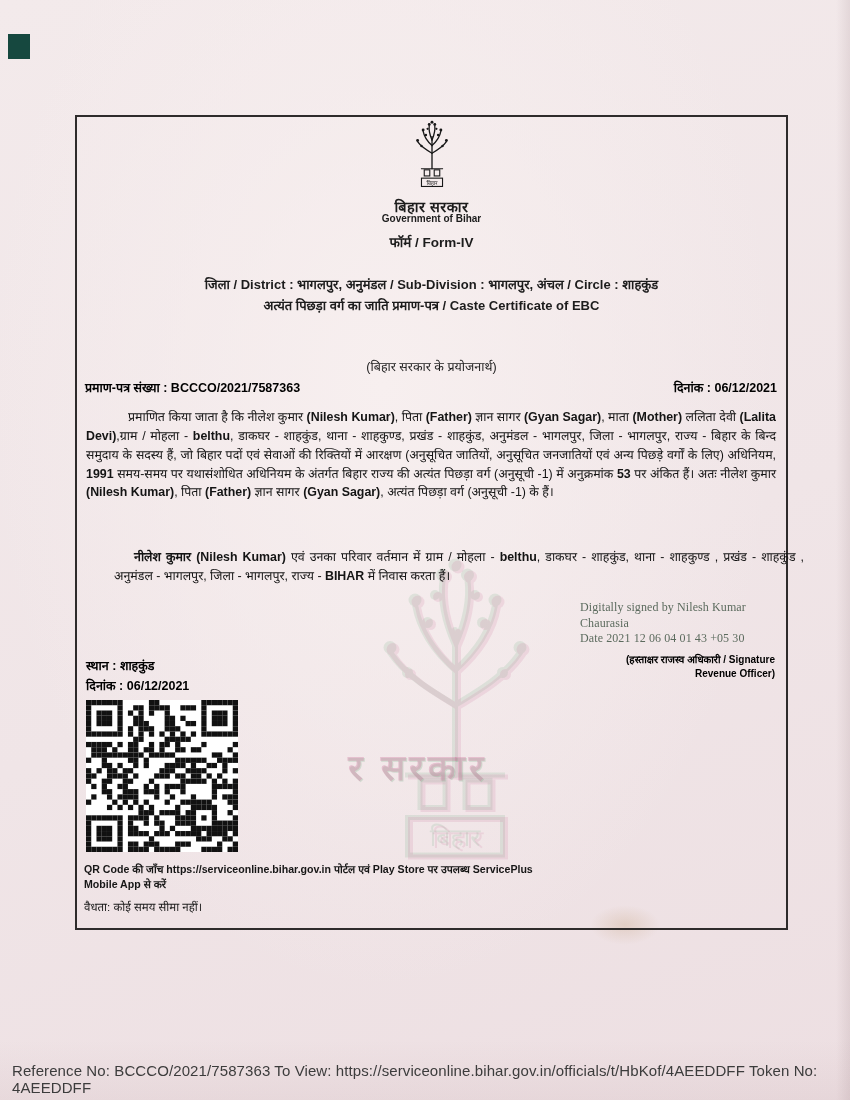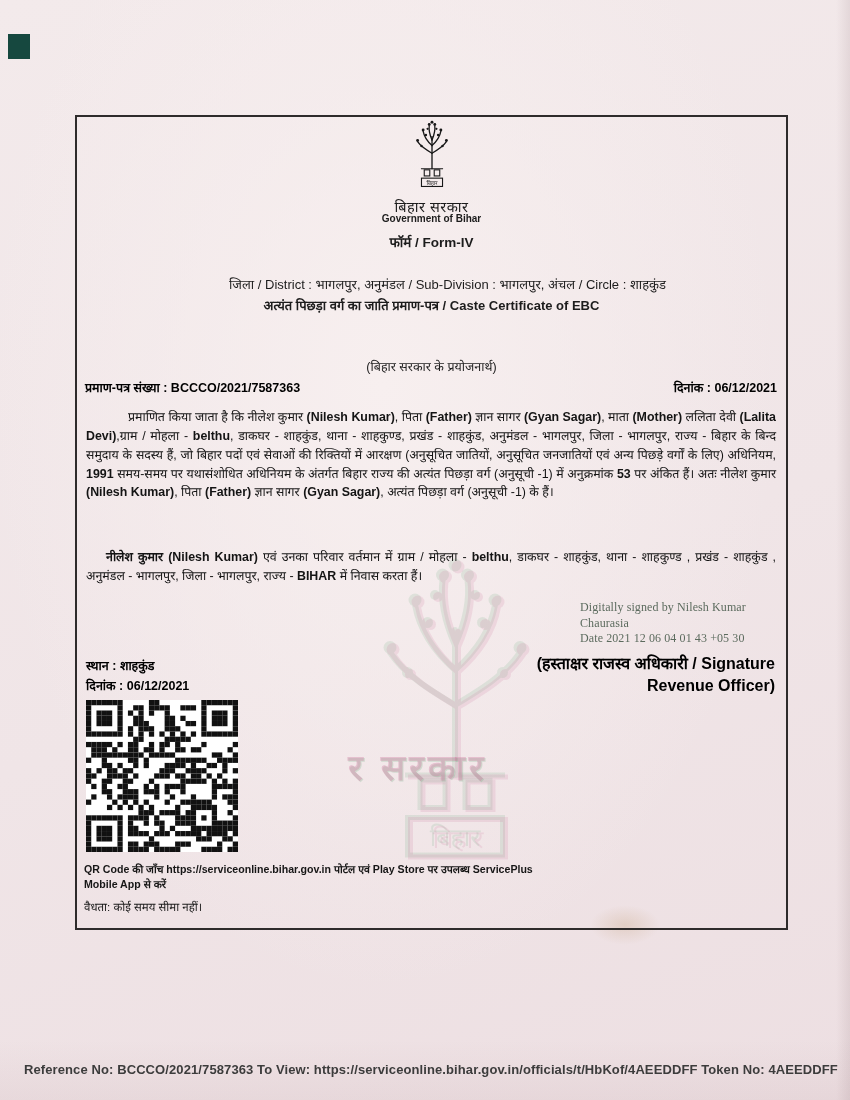--- a/index.html
+++ b/index.html
@@ -25,49 +25,49 @@
   .sheet{
     position:absolute;left:75px;top:115px;width:713px;height:815px;
     border:2px solid #2e2b2b;box-sizing:border-box;
   }
 
   .ink{color:#1c1c1c;}
   .center{position:absolute;left:75px;width:713px;text-align:center;}
   .abs{position:absolute;}
 
   .emblem-top{position:absolute;left:403px;top:120px;width:58px;height:72px;color:#181818;}
-  .hdr-hi{top:196px;font-size:14.5px;font-weight:400;letter-spacing:.5px;}
+  .hdr-hi{top:196px;font-size:14.5px;font-weight:700;letter-spacing:.5px;}
   .hdr-en{top:213px;font-size:10px;font-weight:bold;}
   .hdr-form{top:233px;font-size:13.5px;font-weight:bold;}
-  .hdr-district{top:275px;font-size:13px;font-weight:normal;padding-left:16px;}
+  .hdr-district{top:275px;font-size:13px;font-weight:bold;}
   .hdr-title{top:296px;font-size:13px;font-weight:bold;}
   .hdr-purpose{top:315px;font-size:12.5px;margin-top:43px;}
 
   .meta-row{position:absolute;left:85px;top:352px;width:692px;display:flex;justify-content:space-between;margin-top:27px;}
   .meta-row .item{font-size:12.5px;font-weight:bold;}
 
   .para{position:absolute;left:86px;width:690px;font-size:12.4px;line-height:1.52;text-align:justify;color:#141414;}
   .para1{top:408px;text-indent:42px;}
-  .para2{top:548px;text-indent:20px;}
+  .para2{top:548px;text-indent:20px;margin-left:28px;}
 
   .digsig{position:absolute;left:580px;top:600px;width:215px;font-size:12px;line-height:1.3;
     color:#5c6b5e;letter-spacing:.1px;font-family:Liberation Serif, serif;}
 
   .place{position:absolute;left:86px;top:657px;font-size:12.5px;font-weight:bold;}
   .date2{position:absolute;left:86px;top:677px;font-size:12.5px;font-weight:bold;}
   .sign-block{position:absolute;left:470px;top:653px;width:305px;text-align:right;
-    font-size:16px;font-weight:bold;line-height:1.4;}
+    font-size:10px;font-weight:bold;line-height:1.4;}
 
   .qr{position:absolute;left:86px;top:700px;width:152px;height:152px;background:#fff;}
   .qr svg{display:block;width:100%;height:100%;}
 
   .qr-caption{position:absolute;left:84px;top:862px;width:470px;font-size:10.6px;font-weight:bold;line-height:1.45;color:#161616;}
   .validity{position:absolute;left:84px;top:899px;font-size:11.5px;color:#1a1a1a;}
 
-  .footer-line{position:absolute;left:24px;top:1062px;font-size:13px;color:#3c3c3c;letter-spacing:.1px;font-weight:bold;}
+  .footer-line{position:absolute;left:12px;top:1062px;font-size:15px;color:#3c3c3c;letter-spacing:.1px;}
 
   .wm-emblem{position:absolute;left:330px;top:555px;width:250px;height:300px;pointer-events:none;}
   .wm-emblem .g1{position:absolute;inset:0;color:#6fae83;opacity:.16;}
   .wm-emblem .g2{position:absolute;inset:0;transform:translate(3px,2px);color:#d07fa4;opacity:.18;}
   .wm-text{position:absolute;left:348px;top:742px;width:260px;font-size:36px;font-weight:bold;
     color:rgba(208,127,164,0.38);text-shadow:1px 1px 0 rgba(111,174,131,0.25);
     letter-spacing:4px;pointer-events:none;}
 </style>
 </head>
 <body>

